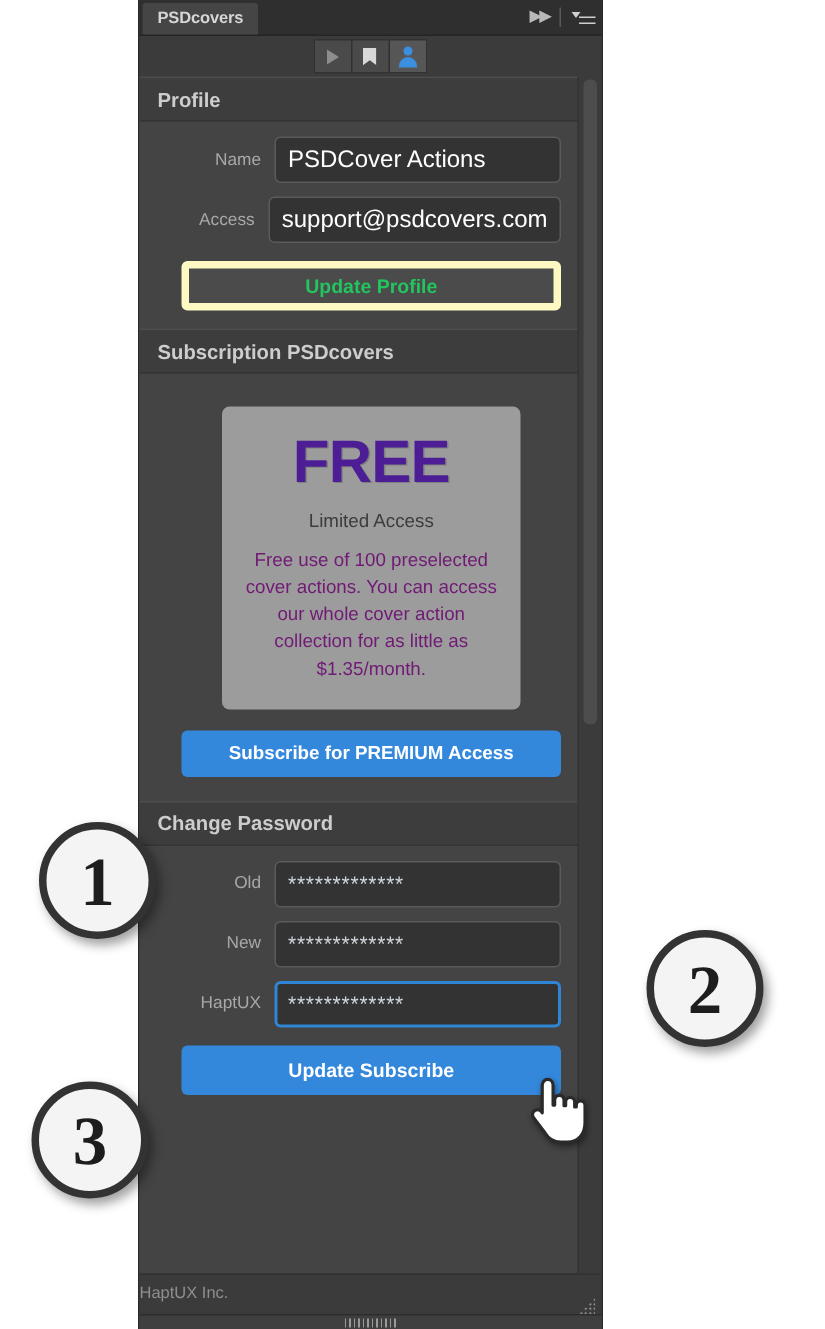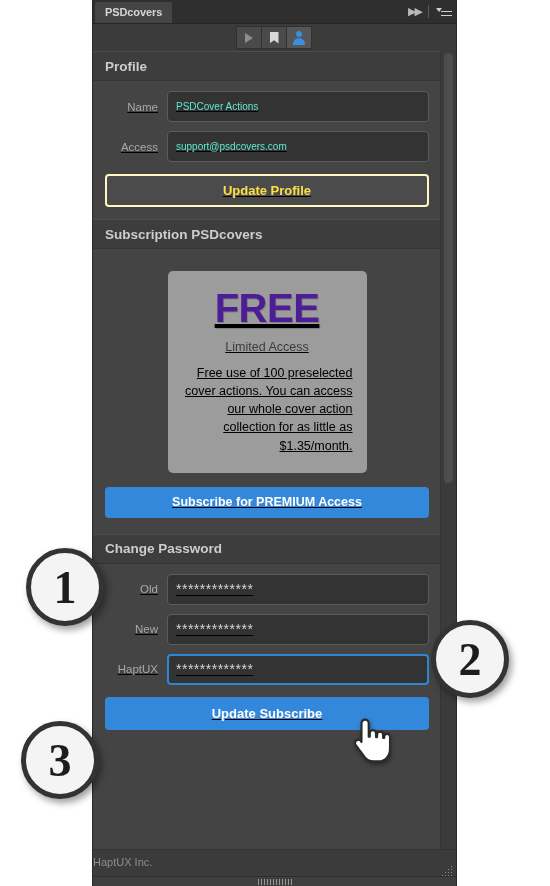--- a/index.html
+++ b/index.html
@@ -13,21 +13,21 @@
     position: relative;
     font-family: "Liberation Sans", sans-serif;
     overflow: hidden;
   }
 
   
   #panel {
     position: absolute;
     left: 92px;
     top: 0px;
-    width: 365px;
+    width: 310px;
     height: 886px;
     background: #3b3b3b;
     box-sizing: border-box;
     border-left: 1px solid #2a2a2a;
     border-right: 1px solid #2a2a2a;
   }
 
   
   .tabstrip {
     position: relative;
@@ -174,21 +174,21 @@
     border-top: 1px solid #4e4e4e;
     border-bottom: 1px solid #343434;
     display: flex;
     align-items: center;
     padding-left: 12px;
     color: #cdcdcd;
     font-size: 13.5px;
     font-weight: bold;
   }
 
-  .sec-body { padding: 10px 12px 12px 12px; text-decoration: underline; }
+  .sec-body { padding: 10px 12px 12px 28px; }
 
   
   .row {
     display: flex;
     align-items: center;
     margin-bottom: 9px;
   }
   .row-label {
     width: 62px;
     text-align: right;
@@ -200,22 +200,22 @@
   .field {
     flex: 1;
     height: 31px;
     background: #333333;
     border: 1px solid #5b5b5b;
     border-radius: 4px;
     box-sizing: border-box;
     display: flex;
     align-items: center;
     padding: 0 8px;
-    color: #5eead4;
-    font-size: 10px;
+    color: #ffffff;
+    font-size: 16px;
   }
   .field.focused {
     border: 2px solid #2f86d6;
     padding: 0 7px;
   }
   .field.mask {
     color: #cfd6dd;
     font-size: 14px;
     letter-spacing: 0.5px;
   }
@@ -228,22 +228,22 @@
     border-radius: 4px;
     border: none;
     box-sizing: border-box;
     font-size: 13px;
     font-weight: bold;
     font-family: "Liberation Sans", sans-serif;
     cursor: pointer;
   }
   .btn-disabled {
     background: #4b4b4b;
-    color: #fde047;
-    border: 2px solid #fef9c3;
+    color: #22c55e;
+    border: 5px solid #fef9c3;
   }
   .btn-primary {
     background: #3488db;
     color: #ffffff;
   }
   .btn-wrap { padding: 3px 0 0 0; }
 
   
   .card {
     width: 199px;
@@ -262,24 +262,24 @@
     line-height: 1.05;
     text-shadow: 1px 1px 0 rgba(0,0,0,0.18);
   }
   .card-sub {
     margin-top: 11px;
     color: #3c3c3c;
     font-size: 12.5px;
   }
   .card-desc {
     margin-top: 10px;
-    color: #000000;
+    color: #701a75;
     font-size: 12.5px;
     line-height: 1.45;
-    text-align: right;
+    text-align: center;
   }
   .sub-btn-wrap { padding: 14px 0 4px 0; }
   .btn-subscribe {
     height: 31px;
     font-size: 12.5px;
   }
 
   
   .panel-footer {
     position: absolute;

